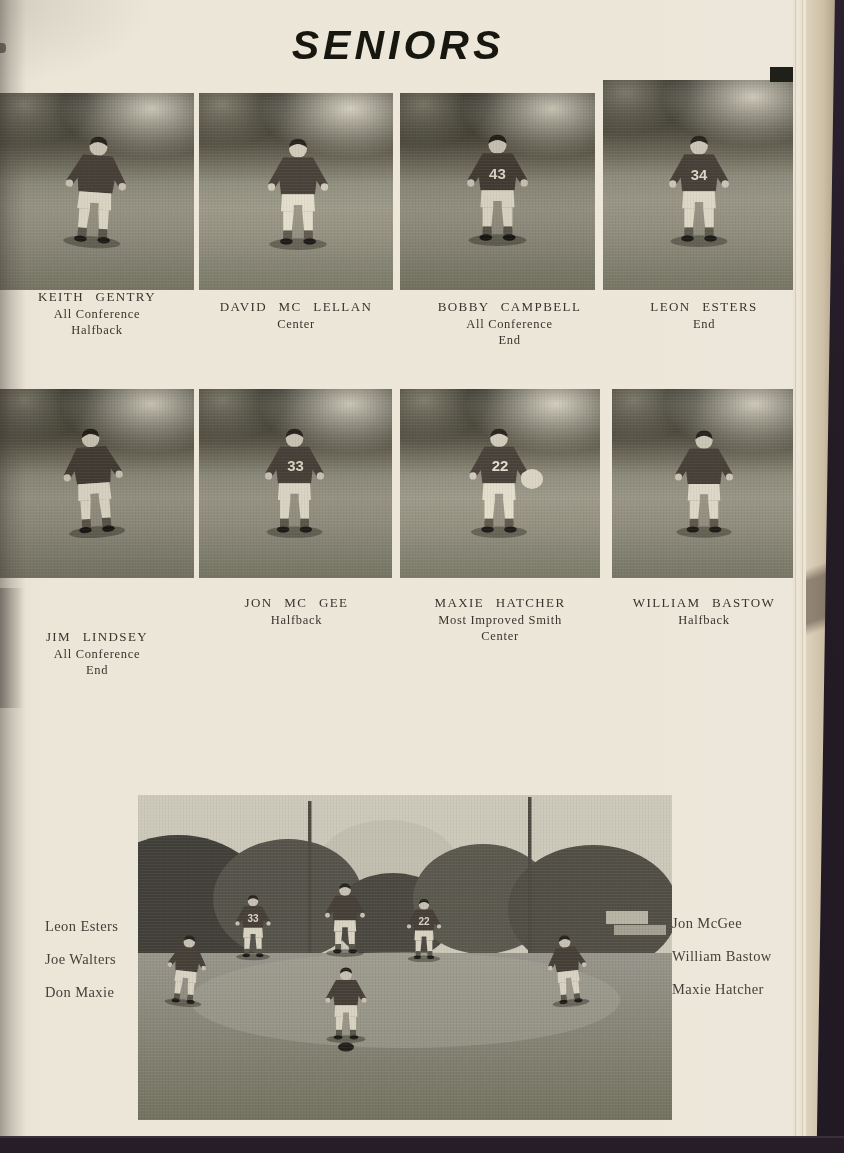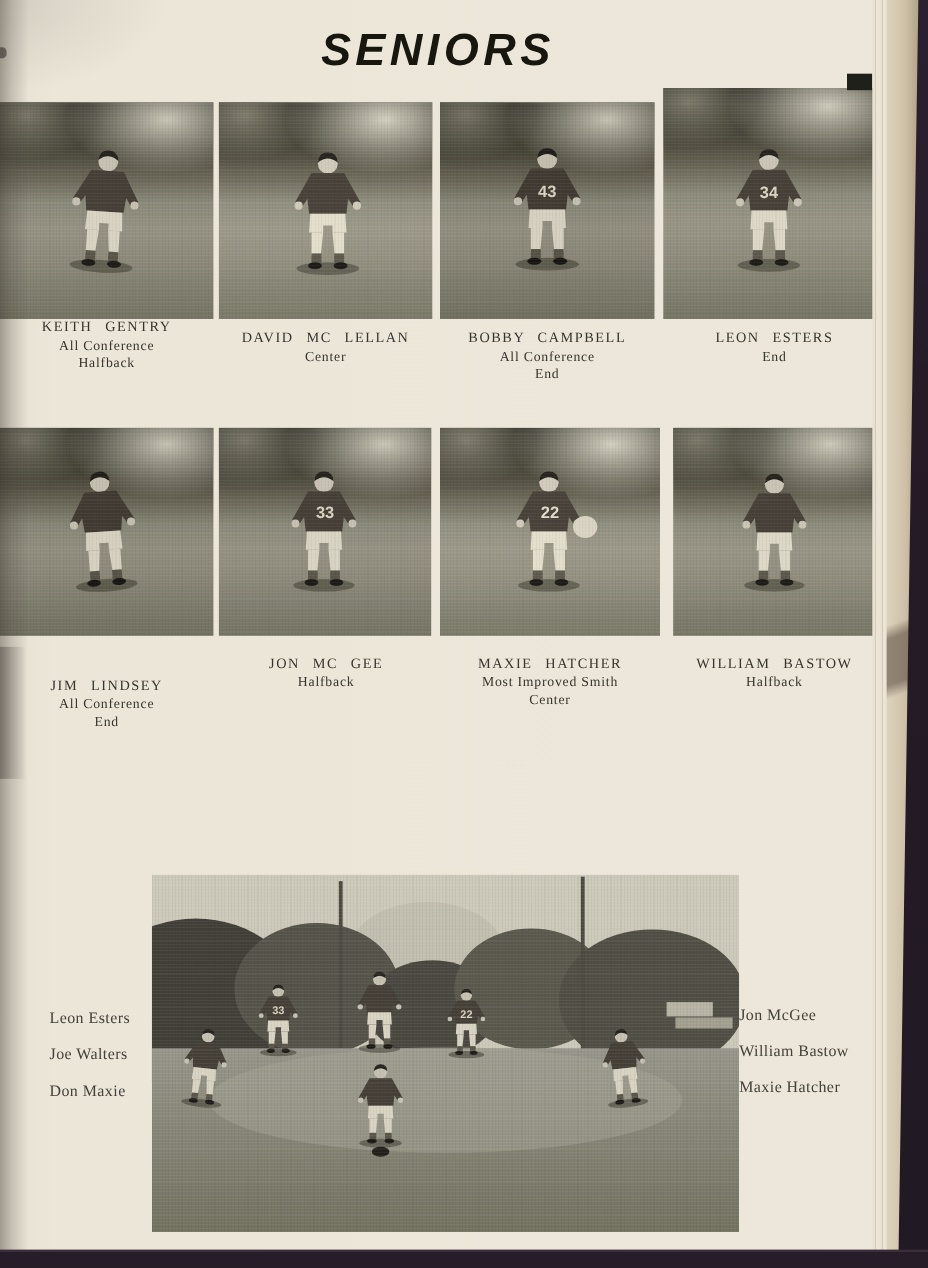--- a/index.html
+++ b/index.html
@@ -131,21 +131,21 @@
     <div class="caption" style="left:0;top:289px;width:194px">
       <div class="cap-name">KEITH GENTRY</div>
       <div class="cap-line">All Conference</div>
       <div class="cap-line">Halfback</div>
     </div>
     <div class="caption" style="left:199px;top:299px;width:194px">
       <div class="cap-name">DAVID MC LELLAN</div>
       <div class="cap-line">Center</div>
       <div class="cap-line"></div>
     </div>
-    <div class="caption" style="left:400px;top:299px;width:195px">
+    <div class="caption" style="left:412px;top:299px;width:195px">
       <div class="cap-name">BOBBY CAMPBELL</div>
       <div class="cap-line">All Conference</div>
       <div class="cap-line">End</div>
     </div>
     <div class="caption" style="left:608px;top:299px;width:192px">
       <div class="cap-name">LEON ESTERS</div>
       <div class="cap-line">End</div>
       <div class="cap-line"></div>
     </div>
 
@@ -178,21 +178,21 @@
       <svg viewBox="0 0 183 189" preserveAspectRatio="none">
         <g transform="translate(183,0) scale(-1,1)">
             <g transform="translate(40,38) scale(1.02)">
               <use href="#fig"></use>
             </g>
           </g>
         <text class="jersey-num" x="92" y="83" font-size="14"></text>
       </svg>
     </div>
 
-    <div class="caption" style="left:0;top:615px;width:194px">
+    <div class="caption" style="left:0;top:629px;width:194px">
       <div class="cap-name">JIM LINDSEY</div>
       <div class="cap-line">All Conference</div>
       <div class="cap-line">End</div>
     </div>
     <div class="caption" style="left:200px;top:595px;width:193px">
       <div class="cap-name">JON MC GEE</div>
       <div class="cap-line">Halfback</div>
       <div class="cap-line"></div>
     </div>
     <div class="caption" style="left:400px;top:595px;width:200px">

